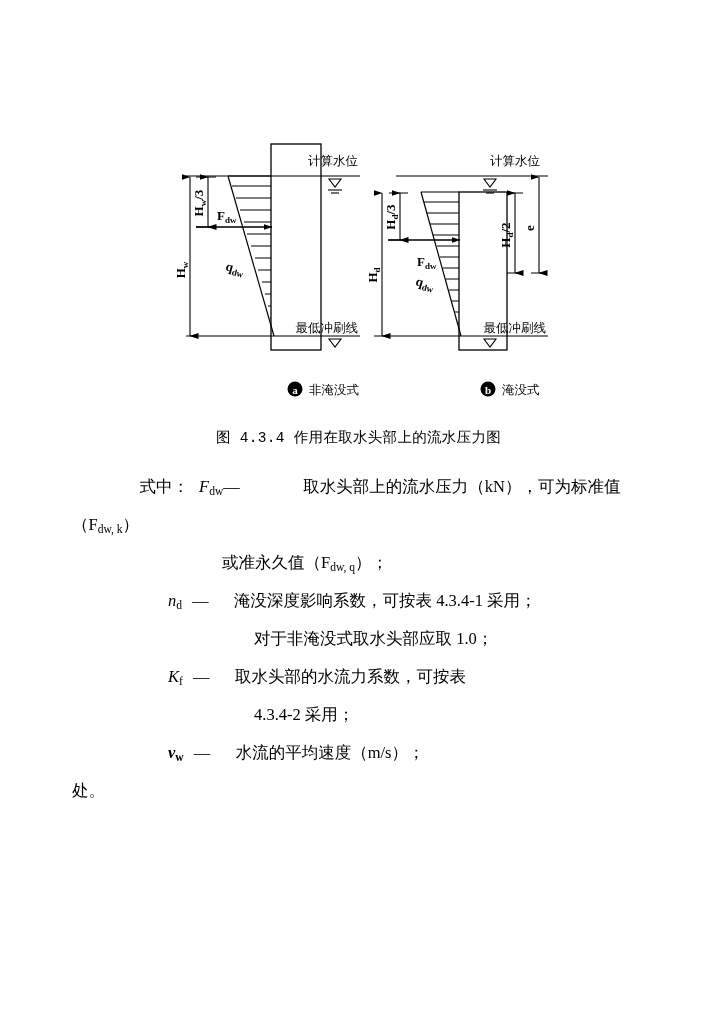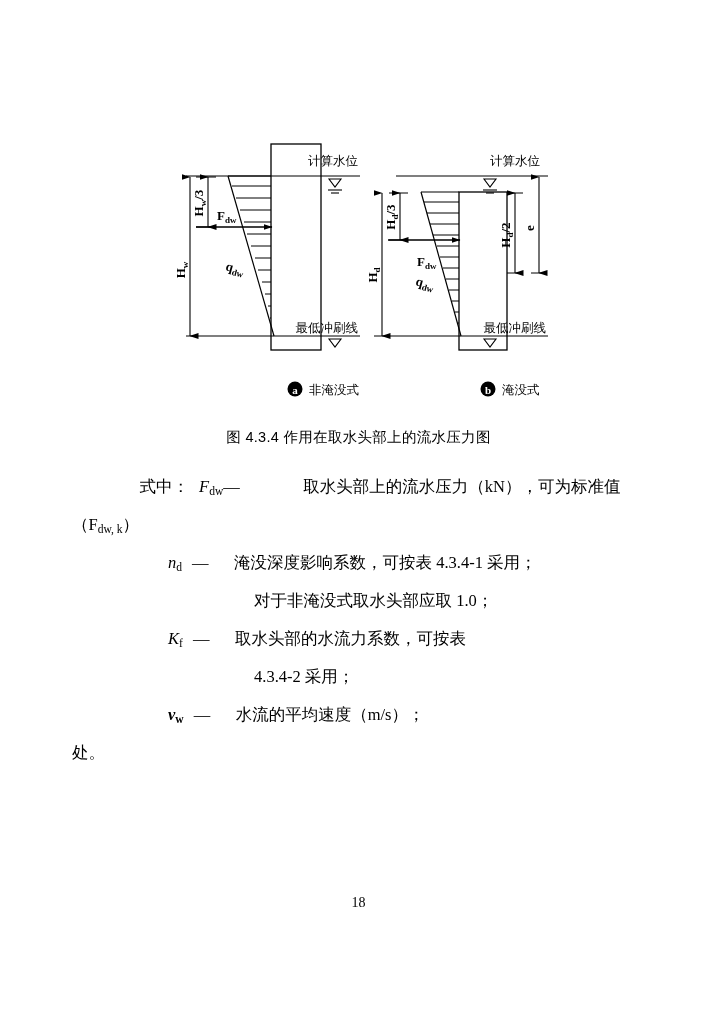--- a/index.html
+++ b/index.html
@@ -29,21 +29,21 @@
   .fig-svg { display: block; }
 
   
   .fig-caption {
     position: absolute;
     left: 0;
     top: 428px;
     width: 717px;
     text-align: center;
     font-size: 14.5px;
-    font-family: Liberation Sans, sans-serif;
+    font-family: Liberation Mono, monospace;
     letter-spacing: 0.3px;
   }
 
   
   .body-text {
     position: absolute;
     left: 72px;
     top: 468px;
     width: 580px;
     font-size: 16.5px;
@@ -257,20 +257,23 @@
   <div class="body-text">
 
     <div class="line ind-1">
       <span>式中：</span><span class="gap-sm"></span><span class="sym-italic">F<span class="sub">dw</span></span><span class="dash">—</span><span class="gap-lg"></span><span>取水头部上的流水压力（kN），可为标准值</span>
     </div>
 
     <div class="line ind-0">
       <span class="sym-upright">（F<span class="sub">dw, k</span>）</span>
     </div>
 
+    <div class="line ind-3">
+      <span>或准永久值（F<span class="sub sym-upright">dw, q</span>）；</span>
+    </div>
 
     <div class="line ind-2">
       <span class="sym-italic">n<span class="sub">d</span></span><span class="gap-sm"></span><span class="dash">—</span><span class="gap-md"></span><span>淹没深度影响系数，可按表 4.3.4-1 采用；</span>
     </div>
 
     <div class="line ind-4">
       <span>对于非淹没式取水头部应取 1.0；</span>
     </div>
 
     <div class="line ind-2">
@@ -286,15 +289,14 @@
     </div>
 
 
 
     <div class="line ind-0">
       <span>处。</span>
     </div>
 
   </div>
 
-  <div class="page-number">18</div>
 
 </div>
 
 </body></html>

